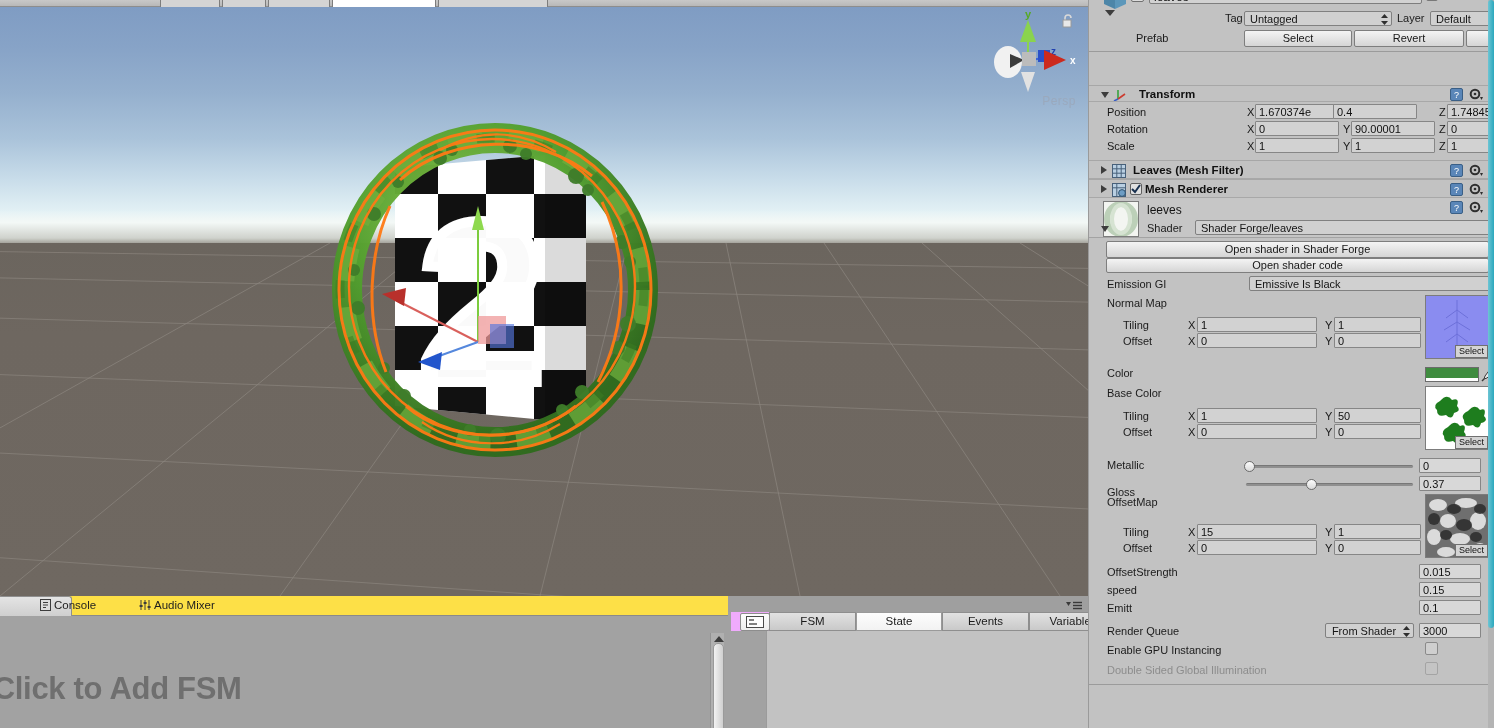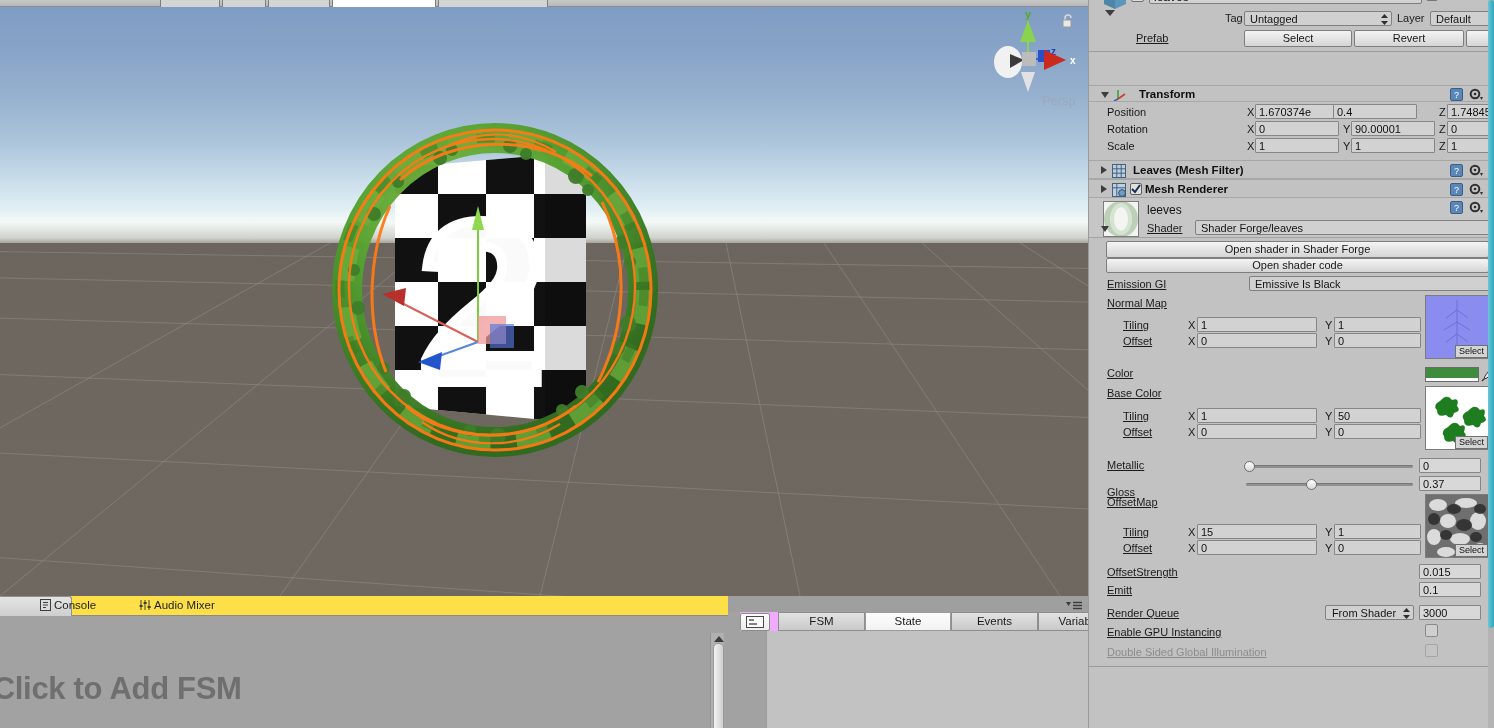--- a/index.html
+++ b/index.html
@@ -149,21 +149,21 @@
   .axis { position: absolute; top: 2px; font-size: 11px; color: #181818; }
   .numfield {
     position: absolute; top: 0px; height: 15px;
     background: #d2d2d2; border: 1px solid #868686; border-radius: 1px;
     font-size: 11px; color: #101010; padding: 1px 3px; line-height: 12px;
     overflow: hidden; white-space: nowrap;
   }
   .numfield.light { background: #d8d8d8; }
 
   .row { position: relative; }
-  .plabel { position: absolute; font-size: 11px; color: #1b1b1b; text-decoration: underline; }
+  .plabel { position: absolute; font-size: 11px; color: #1b1b1b; }
   .plabel.dim { color: #8d8d8d; }
 
   .thumb {
     position: absolute; border: 1px solid #7c7c7c;
     background: #fff; overflow: hidden;
   }
   .select-tag {
     position: absolute; right: 0; bottom: 0;
     background: #d4d4d4; border: 1px solid #707070;
     font-size: 9px; color: #111; padding: 0 3px; line-height: 11px;
@@ -235,21 +235,21 @@
   }
 
   
   #bottom-right {
     position: absolute; left: 728px; top: 596px; width: 360px; height: 132px;
     background: #a2a2a2; overflow: hidden;
   }
   #br-top { position: absolute; left: 0; top: 0; width: 360px; height: 16px; background: #9f9f9f; }
   #br-menu-icon { position: absolute; right: 6px; top: 4px; width: 16px; height: 9px; }
   #br-tabbar {
-    position: absolute; left: 12px; top: 16px; width: 360px; height: 19px;
+    position: absolute; left: 3px; top: 16px; width: 360px; height: 19px;
     background: #f0abfc;
   }
   .fsm-tab {
     position: absolute; top: 0; height: 19px;
     background: linear-gradient(#e2e2e2, #c9c9c9);
     border: 1px solid #8e8e8e;
     font-size: 11.5px; color: #1a1a1a; text-align: center; line-height: 17px;
   }
   .fsm-tab.active { background: linear-gradient(#fdfdfd, #f2f2f2); border-color: #9a9a9a; }
   #br-icon-btn {
@@ -735,20 +735,24 @@
         <span class="axis" style="left:99px;top:48px;">X</span>
         <div class="numfield" style="left:108px;top:46px;width:120px;">0</div>
         <span class="axis" style="left:236px;top:48px;">Y</span>
         <div class="numfield" style="left:245px;top:46px;width:87px;">0</div>
       </div>
 
       <div class="row" style="height:18px;">
         <span class="plabel" style="left:18px;top:2px;">OffsetStrength</span>
         <div class="numfield light" style="left:330px;top:0px;width:62px;">0.015</div>
       </div>
+      <div class="row" style="height:18px;">
+        <span class="plabel" style="left:18px;top:2px;">speed</span>
+        <div class="numfield light" style="left:330px;top:0px;width:62px;">0.15</div>
+      </div>
       <div class="row" style="height:22px;">
         <span class="plabel" style="left:18px;top:2px;">Emitt</span>
         <div class="numfield light" style="left:330px;top:0px;width:62px;">0.1</div>
       </div>
 
       <div class="row" style="height:20px;">
         <span class="plabel" style="left:18px;top:3px;">Render Queue</span>
         <div class="dd" style="left:236px;top:1px;width:89px;text-align:center;padding-right:16px;">
           <span>From Shader</span>
           <span class="updown">

